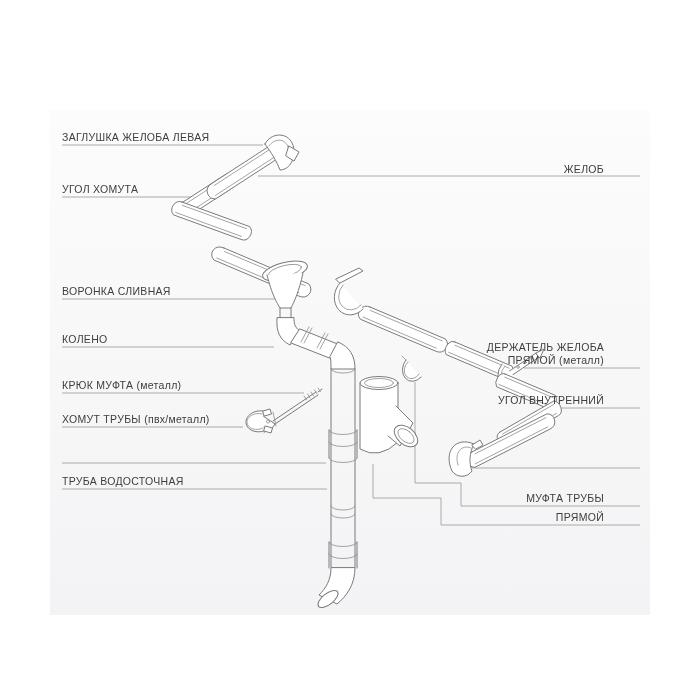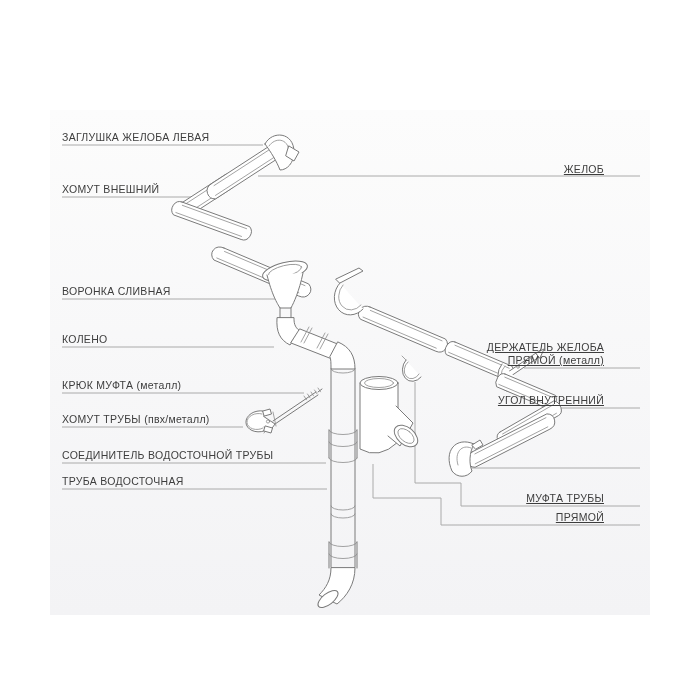--- a/index.html
+++ b/index.html
@@ -13,21 +13,21 @@
   .lbl{
     position:absolute;
     font-size:10.5px;
     line-height:13px;
     letter-spacing:.3px;
     color:#3d3d3d;
     white-space:nowrap;
     font-family:"Liberation Sans", sans-serif;
   }
   .lbl-l{left:62px;text-align:left;}
-  .lbl-r{right:60px;text-align:right;text-decoration:underline;}
+  .lbl-r{right:60px;text-align:right;}
   .part{fill:#ffffff;stroke:#7a7a7a;stroke-width:1;stroke-linejoin:round;stroke-linecap:round;}
   .thin{fill:none;stroke:#8c8c8c;stroke-width:.8;stroke-linecap:round;}
   .leader{fill:none;stroke:#aaaaaa;stroke-width:1;}
 </style>
 </head>
 <body>
 
 <div id="stage">
 
 <svg width="700" height="700" viewBox="0 0 700 700">
@@ -173,26 +173,25 @@
   <g>
     <path class="part" d="M263,399 A13.5,10.5 -8 1 0 264,419" fill="none"></path>
     <path class="thin" d="M262,402 A10.5,8 -8 1 0 263,416"></path>
     <path class="part" d="M263,399 l7,-2 l1.5,5 l-7,2 Z"></path>
     <path class="part" d="M264,419 l7,2 l1.5,-5 l-7,-2 Z"></path>
     <path class="thin" d="M273,400 L276,414"></path>
   </g>
 </svg>
 
 <div class="lbl lbl-l" style="top:119px">ЗАГЛУШКА ЖЕЛОБА ЛЕВАЯ</div>
-<div class="lbl lbl-l" style="top:171px">ХОМУТ ВНЕШНИЙ</div>
+<div class="lbl lbl-l" style="top:171px">УГОЛ ХОМУТА</div>
 <div class="lbl lbl-l" style="top:273px">ВОРОНКА СЛИВНАЯ</div>
 <div class="lbl lbl-l" style="top:321px">КОЛЕНО</div>
 <div class="lbl lbl-l" style="top:367px">КРЮК МУФТА (металл)</div>
 <div class="lbl lbl-l" style="top:401px">ХОМУТ ТРУБЫ (пвх/металл)</div>
-<div class="lbl lbl-l" style="top:437px">СОЕДИНИТЕЛЬ ВОДОСТОЧНОЙ ТРУБЫ</div>
 <div class="lbl lbl-l" style="top:463px">ТРУБА ВОДОСТОЧНАЯ</div>
 
 <div class="lbl lbl-r" style="top:151px">ЖЕЛОБ</div>
 <div class="lbl lbl-r" style="top:329px">
   <div>ДЕРЖАТЕЛЬ ЖЕЛОБА</div>
   <div>ПРЯМОЙ (металл)</div>
 </div>
 <div class="lbl lbl-r" style="top:382px">УГОЛ ВНУТРЕННИЙ</div>
 <div class="lbl lbl-r" style="top:480px">МУФТА ТРУБЫ</div>
 <div class="lbl lbl-r" style="top:499px">ПРЯМОЙ</div>

